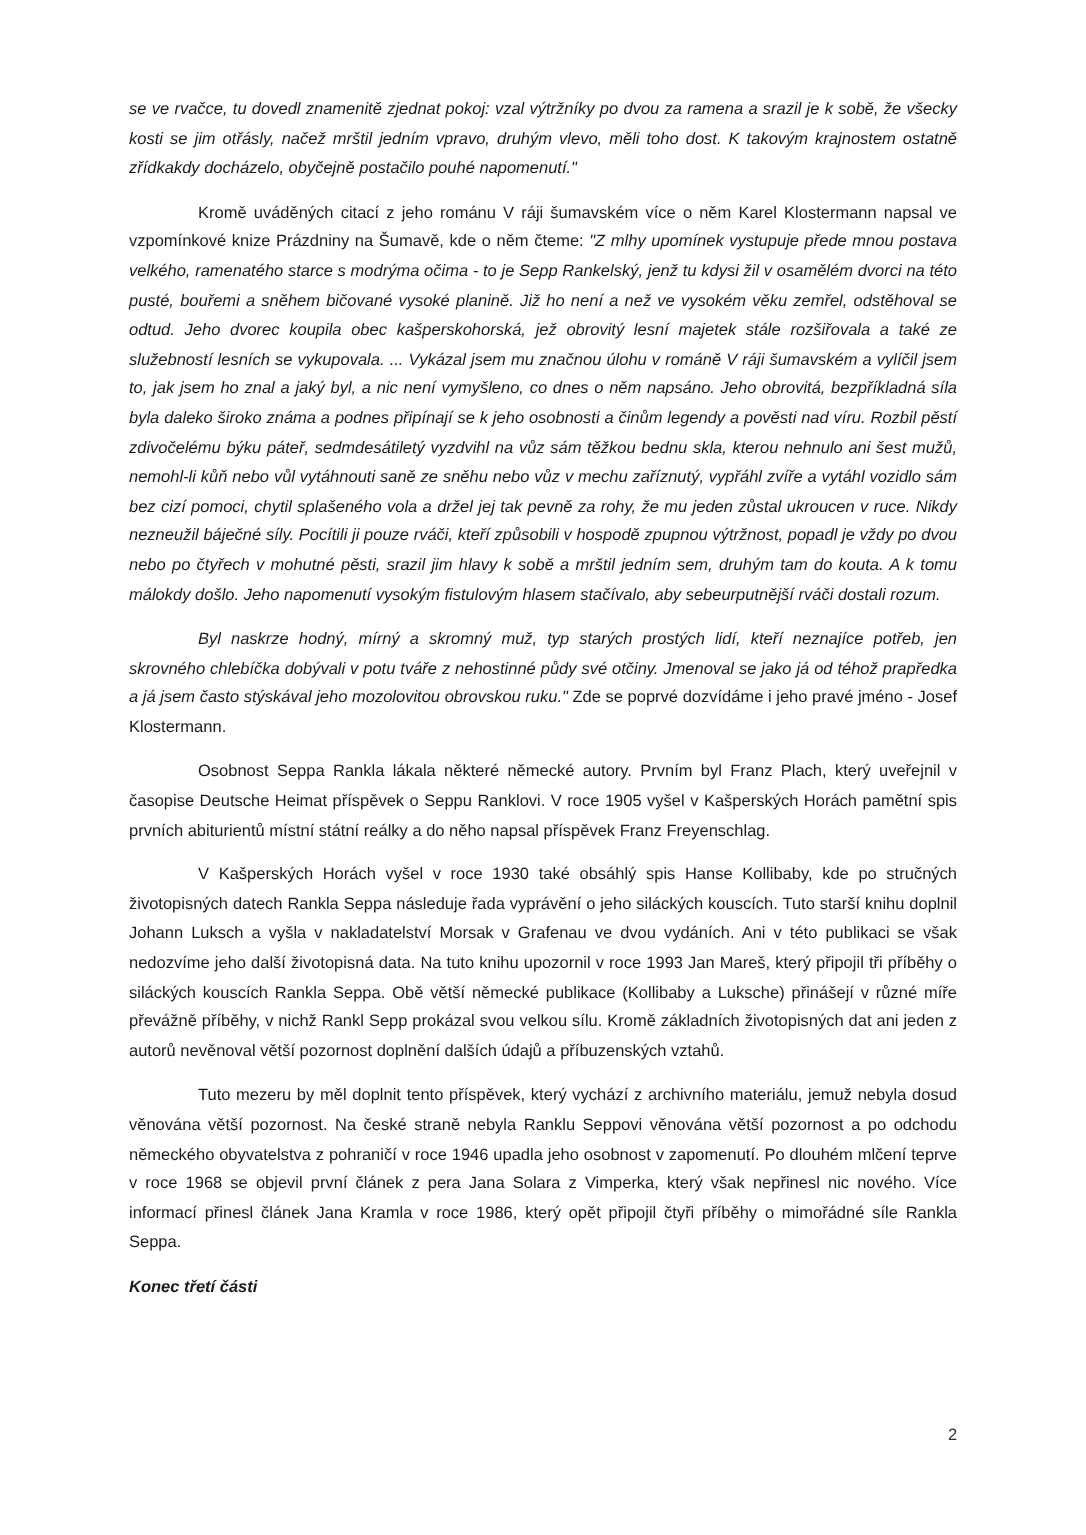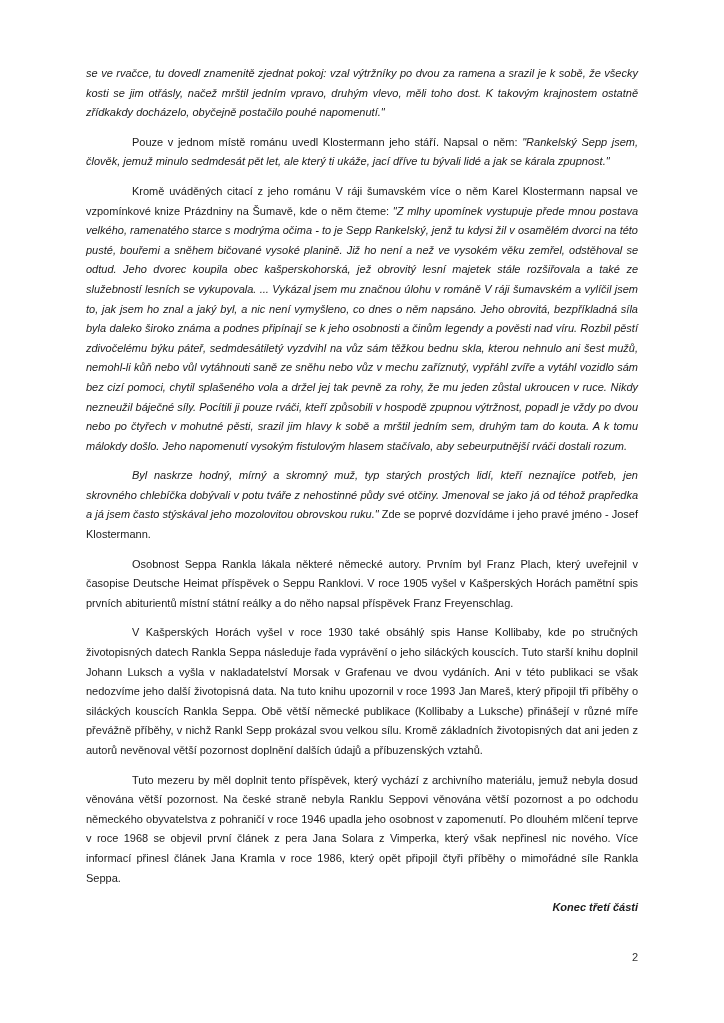--- a/index.html
+++ b/index.html
@@ -6,35 +6,34 @@
   body { width: 724px; height: 1023px; position: relative; overflow: hidden; }
   .page {
     position: absolute; left: 86px; top: 64px; width: 552px;
     font-family: "Liberation Sans", sans-serif;
     font-size: 11px; line-height: 19.6px; color: #1a1a1a;
   }
   .para { margin: 0 0 10px 0; text-align: justify; }
   .para.indent { text-indent: 46px; }
   .it { font-style: italic; }
   .end-title {
-    text-align: right; font-weight: bold; font-style: italic;
+    text-align: left; font-weight: bold; font-style: italic;
     margin-top: 4px;
   }
   .page-number {
     position: absolute; left: 632px; top: 951px;
     font-family: "Liberation Sans", sans-serif; font-size: 11px; color: #333;
   }
 </style>
 </head>
 <body>
 
 <div class="page">
   <div id="paragraphs">
       <p class="para"><span class="it">se ve rvačce, tu dovedl znamenitě zjednat pokoj: vzal výtržníky po dvou za ramena a srazil je k sobě, že všecky kosti se jim otřásly, načež mrštil jedním vpravo, druhým vlevo, měli toho dost. K takovým krajnostem ostatně zřídkakdy docházelo, obyčejně postačilo pouhé napomenutí."</span></p>
-      <p class="para indent"><span>Pouze v jednom místě románu uvedl Klostermann jeho stáří. Napsal o něm: </span><span class="it">"Rankelský Sepp jsem, člověk, jemuž minulo sedmdesát pět let, ale který ti ukáže, jací dříve tu bývali lidé a jak se kárala zpupnost."</span></p>
       <p class="para indent"><span>Kromě uváděných citací z jeho románu V ráji šumavském více o něm Karel Klostermann napsal ve vzpomínkové knize Prázdniny na Šumavě, kde o něm čteme: </span><span class="it">"Z mlhy upomínek vystupuje přede mnou postava velkého, ramenatého starce s modrýma očima - to je Sepp Rankelský, jenž tu kdysi žil v osamělém dvorci na této pusté, bouřemi a sněhem bičované vysoké planině. Již ho není a než ve vysokém věku zemřel, odstěhoval se odtud. Jeho dvorec koupila obec kašperskohorská, jež obrovitý lesní majetek stále rozšiřovala a také ze služebností lesních se vykupovala. ... Vykázal jsem mu značnou úlohu v románě V ráji šumavském a vylíčil jsem to, jak jsem ho znal a jaký byl, a nic není vymyšleno, co dnes o něm napsáno. Jeho obrovitá, bezpříkladná síla byla daleko široko známa a podnes připínají se k jeho osobnosti a činům legendy a pověsti nad víru. Rozbil pěstí zdivočelému býku páteř, sedmdesátiletý vyzdvihl na vůz sám těžkou bednu skla, kterou nehnulo ani šest mužů, nemohl-li kůň nebo vůl vytáhnouti saně ze sněhu nebo vůz v mechu zaříznutý, vypřáhl zvíře a vytáhl vozidlo sám bez cizí pomoci, chytil splašeného vola a držel jej tak pevně za rohy, že mu jeden zůstal ukroucen v ruce. Nikdy nezneužil báječné síly. Pocítili ji pouze rváči, kteří způsobili v hospodě zpupnou výtržnost, popadl je vždy po dvou nebo po čtyřech v mohutné pěsti, srazil jim hlavy k sobě a mrštil jedním sem, druhým tam do kouta. A k tomu málokdy došlo. Jeho napomenutí vysokým fistulovým hlasem stačívalo, aby sebeurputnější rváči dostali rozum.</span></p>
       <p class="para indent"><span class="it">Byl naskrze hodný, mírný a skromný muž, typ starých prostých lidí, kteří neznajíce potřeb, jen skrovného chlebíčka dobývali v potu tváře z nehostinné půdy své otčiny. Jmenoval se jako já od téhož prapředka a já jsem často stýskával jeho mozolovitou obrovskou ruku."</span><span> Zde se poprvé dozvídáme i jeho pravé jméno - Josef Klostermann.</span></p>
       <p class="para indent"><span>Osobnost Seppa Rankla lákala některé německé autory. Prvním byl Franz Plach, který uveřejnil v časopise Deutsche Heimat příspěvek o Seppu Ranklovi. V roce 1905 vyšel v Kašperských Horách pamětní spis prvních abiturientů místní státní reálky a do něho napsal příspěvek Franz Freyenschlag.</span></p>
       <p class="para indent"><span>V Kašperských Horách vyšel v roce 1930 také obsáhlý spis Hanse Kollibaby, kde po stručných životopisných datech Rankla Seppa následuje řada vyprávění o jeho siláckých kouscích. Tuto starší knihu doplnil Johann Luksch a vyšla v nakladatelství Morsak v Grafenau ve dvou vydáních. Ani v této publikaci se však nedozvíme jeho další životopisná data. Na tuto knihu upozornil v roce 1993 Jan Mareš, který připojil tři příběhy o siláckých kouscích Rankla Seppa. Obě větší německé publikace (Kollibaby a Luksche) přinášejí v různé míře převážně příběhy, v nichž Rankl Sepp prokázal svou velkou sílu. Kromě základních životopisných dat ani jeden z autorů nevěnoval větší pozornost doplnění dalších údajů a příbuzenských vztahů.</span></p>
       <p class="para indent"><span>Tuto mezeru by měl doplnit tento příspěvek, který vychází z archivního materiálu, jemuž nebyla dosud věnována větší pozornost. Na české straně nebyla Ranklu Seppovi věnována větší pozornost a po odchodu německého obyvatelstva z pohraničí v roce 1946 upadla jeho osobnost v zapomenutí. Po dlouhém mlčení teprve v roce 1968 se objevil první článek z pera Jana Solara z Vimperka, který však nepřinesl nic nového. Více informací přinesl článek Jana Kramla v roce 1986, který opět připojil čtyři příběhy o mimořádné síle Rankla Seppa.</span></p>
     </div>
   <div class="end-title">Konec třetí části</div>
 </div>
 <div class="page-number">2</div>
 

